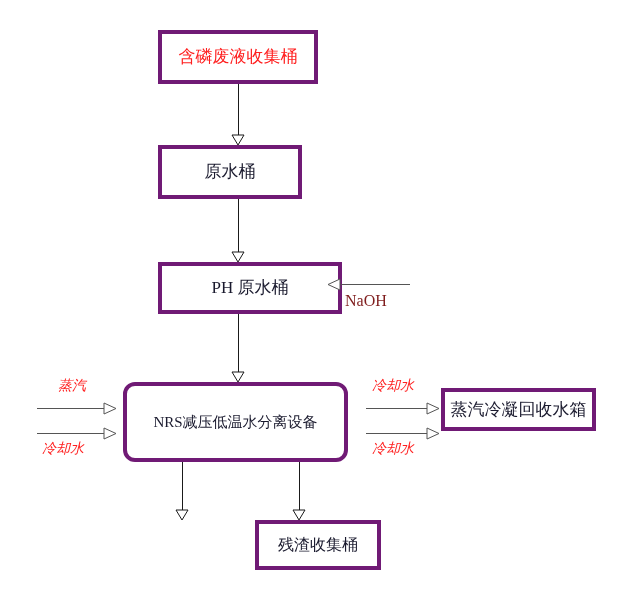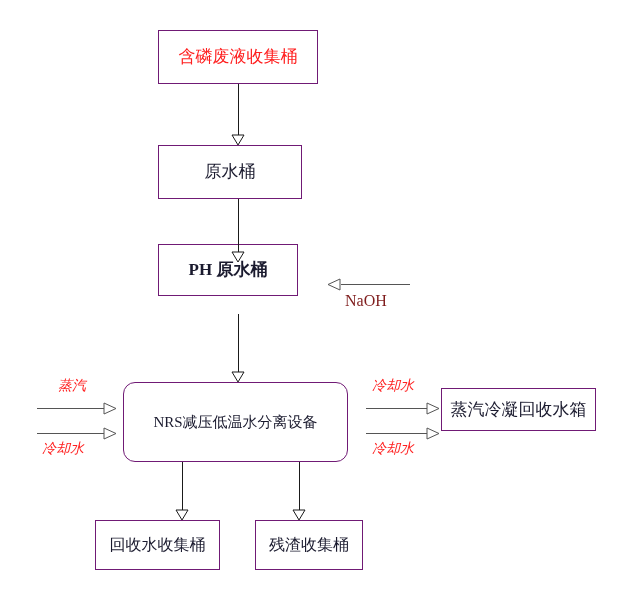--- a/index.html
+++ b/index.html
@@ -13,45 +13,45 @@
   #canvas {
     position: relative;
     width: 640px;
     height: 595px;
     background: #ffffff;
     overflow: hidden;
   }
   .node {
     position: absolute;
     box-sizing: border-box;
-    border: 1px solid #701a75;
+    border: 4px solid #701a75;
     background: #ffffff;
     display: flex;
     flex-direction: column;
     align-items: center;
     justify-content: center;
     text-align: center;
     line-height: 1.25;
     color: #1a1a2e;
   }
   .node .line {
     display: block;
     white-space: nowrap;
   }
   .node.red {
     color: #ff2020;
   }
   
   #node-phosphorus-tank { left: 158px; top: 30px;  width: 160px; height: 54px; font-size: 17px; }
   #node-raw-water-tank  { left: 158px; top: 145px; width: 144px; height: 54px; font-size: 17px; }
-  #node-ph-tank         { left: 158px; top: 244px; width: 140px; height: 52px; font-size: 17px; font-weight: bold; }
+  #node-ph-tank         { left: 158px; top: 262px; width: 184px; height: 52px; font-size: 17px; }
   #node-nrs-equipment   { left: 123px; top: 382px; width: 225px; height: 80px; font-size: 15px; border-radius: 12px; }
   #node-condensate-tank { left: 441px; top: 388px; width: 155px; height: 43px; font-size: 17px; }
   #node-recovered-water { left: 95px;  top: 520px; width: 125px; height: 50px; font-size: 16px; }
-  #node-residue-tank    { left: 255px; top: 520px; width: 108px; height: 50px; font-size: 16px; }
+  #node-residue-tank    { left: 255px; top: 520px; width: 126px; height: 50px; font-size: 16px; }
 
   
   .vline {
     position: absolute;
     width: 0;
     border-left: 1px solid #1a1a1a;
   }
   .hline {
     position: absolute;
     height: 0;
@@ -98,23 +98,20 @@
   </div>
 
   <div class="node" id="node-nrs-equipment">
     <span class="line">NRS减压低温水分离设备</span>
   </div>
 
   <div class="node" id="node-condensate-tank">
     <span class="line">蒸汽冷凝回收水箱</span>
   </div>
 
-  <div class="node" id="node-recovered-water">
-    <span class="line">回收水收集桶</span>
-  </div>
 
   <div class="node" id="node-residue-tank">
     <span class="line">残渣收集桶</span>
   </div>
 
   <div class="vline" style="left:238px; top:84px; height:52px;"></div>
   <div class="arrow-head-down" style="left:231px; top:134px;">
     <svg width="14" height="12" viewBox="0 0 14 12">
       <path d="M1 1 L13 1 L7 11 Z" fill="#ffffff" stroke="#1a1a1a" stroke-width="1"></path>
     </svg>

